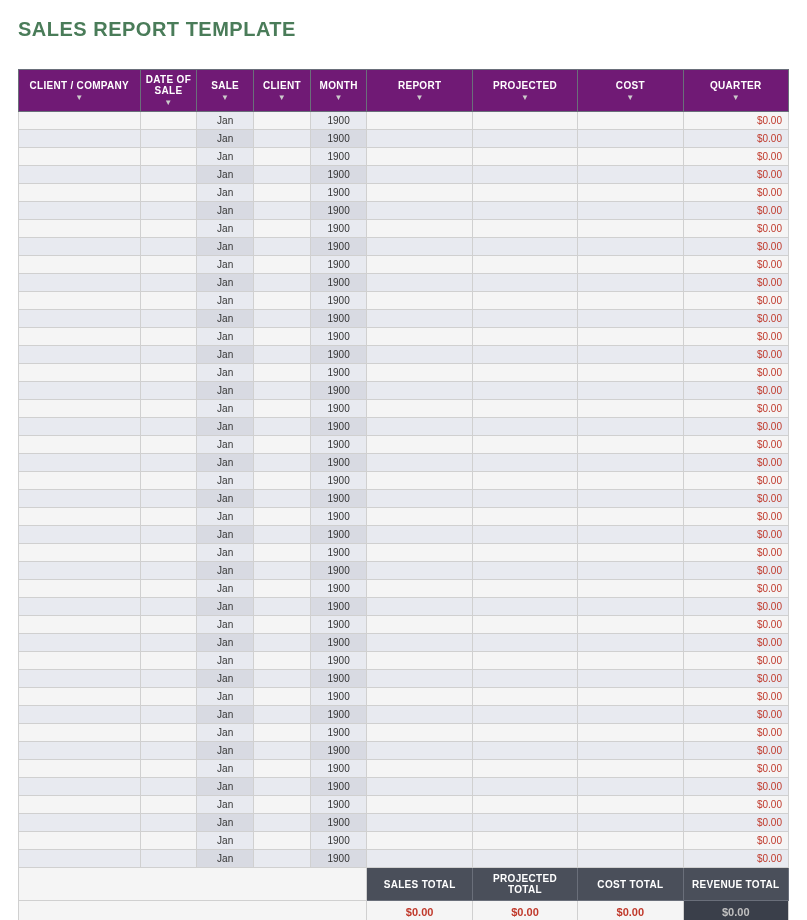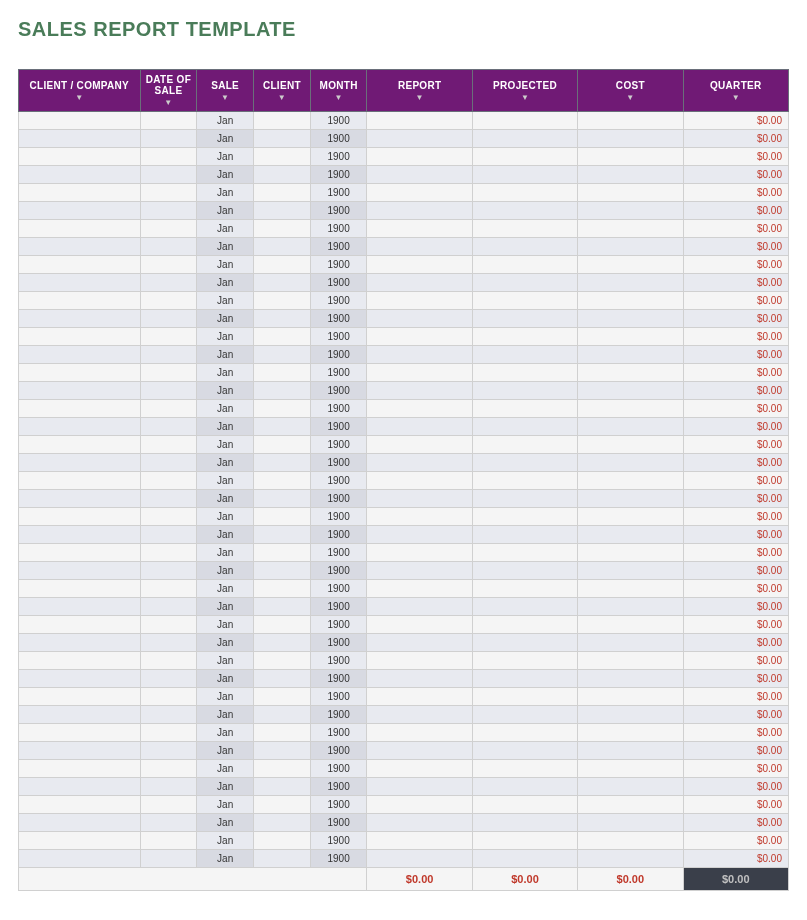--- a/index.html
+++ b/index.html
@@ -638,20 +638,27 @@
           <td class="col-month">Jan</td>
           <td class="col-quarter"></td>
           <td class="col-year">1900</td>
           <td class="col-sales"></td>
           <td class="col-proj"></td>
           <td class="col-cost"></td>
           <td class="col-revenue">$0.00</td>
         </tr>
       </tbody>
     <tfoot>
+      <tr class="totals-label">
+        <td colspan="5" style="background:#f5f5f5; border-color:#d0d0d0;"></td>
+        <td class="col-sales">SALES TOTAL</td>
+        <td class="col-proj">PROJECTED TOTAL</td>
+        <td class="col-cost">COST TOTAL</td>
+        <td class="col-revenue-footer">REVENUE TOTAL</td>
+      </tr>
       <tr class="totals-value">
         <td colspan="5" style="background:#f5f5f5; border-color:#d0d0d0;"></td>
         <td class="col-sales">$0.00</td>
         <td class="col-proj">$0.00</td>
         <td class="col-cost">$0.00</td>
         <td class="col-revenue-footer">$0.00</td>
       </tr>
     </tfoot>
   </table>
 </div>

